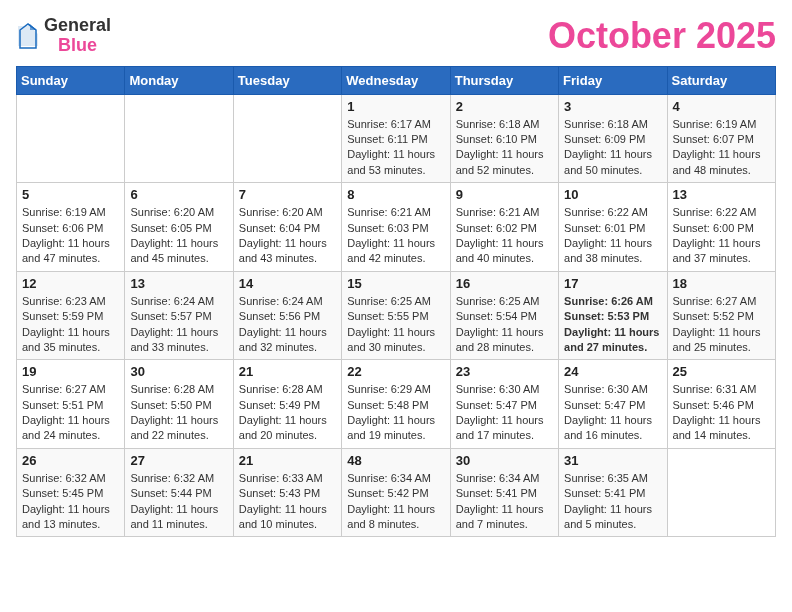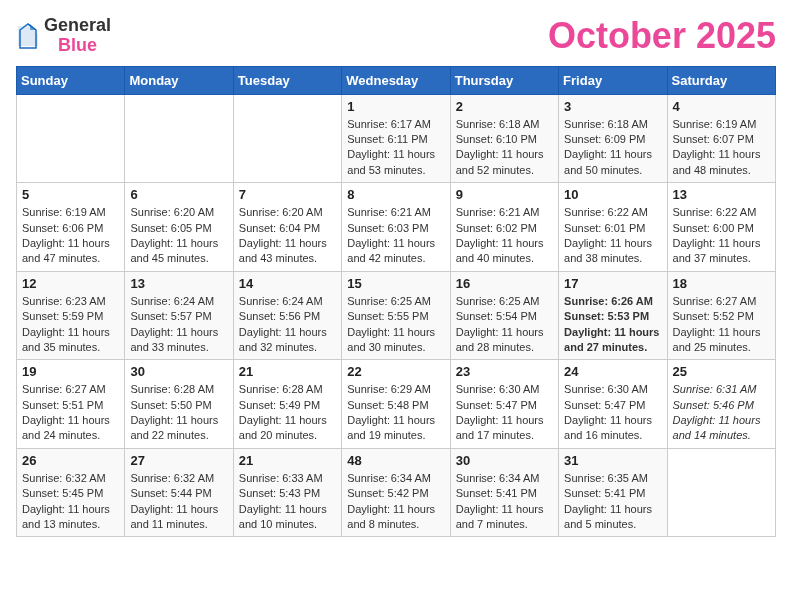--- a/index.html
+++ b/index.html
@@ -267,21 +267,21 @@
 Daylight: 11 hours and 17 minutes.</div>
         </td>
         <td>
           <div class="day-number">24</div>
           <div class="day-info" style="white-space: pre-line;">Sunrise: 6:30 AM
 Sunset: 5:47 PM
 Daylight: 11 hours and 16 minutes.</div>
         </td>
         <td>
           <div class="day-number">25</div>
-          <div class="day-info" style="white-space: pre-line; font-style: italic;">Sunrise: 6:31 AM
+          <div class="day-info" style="white-space: pre-line;">Sunrise: 6:31 AM
 Sunset: 5:46 PM
 Daylight: 11 hours and 14 minutes.</div>
         </td>
       </tr>
       <tr>
         <td>
           <div class="day-number">26</div>
           <div class="day-info" style="white-space: pre-line;">Sunrise: 6:32 AM
 Sunset: 5:45 PM
 Daylight: 11 hours and 13 minutes.</div>

